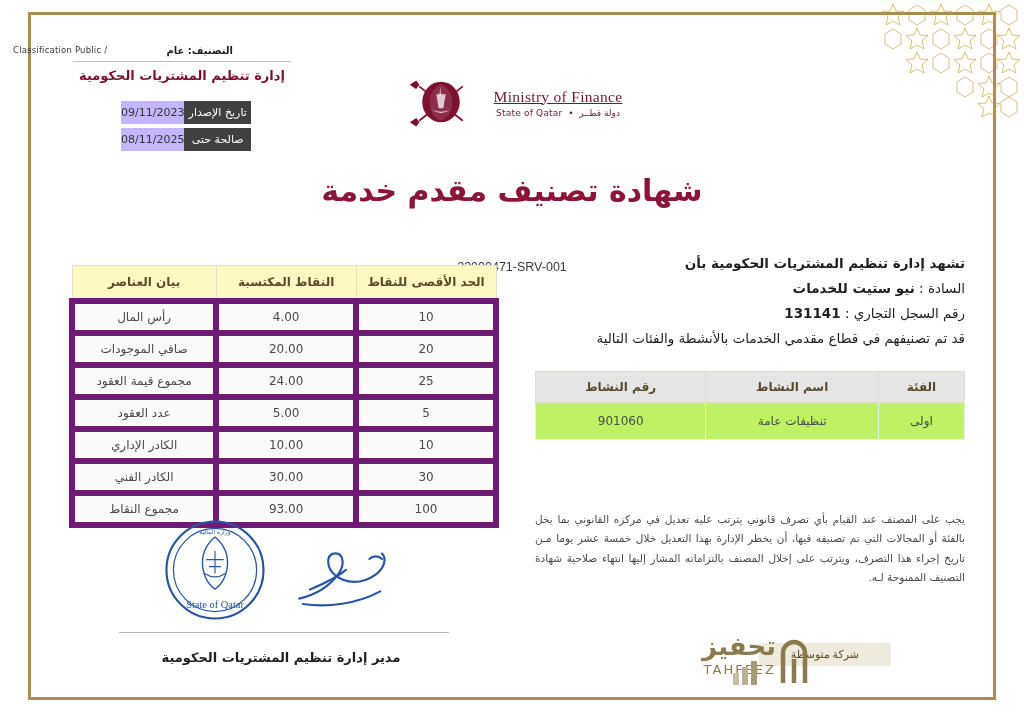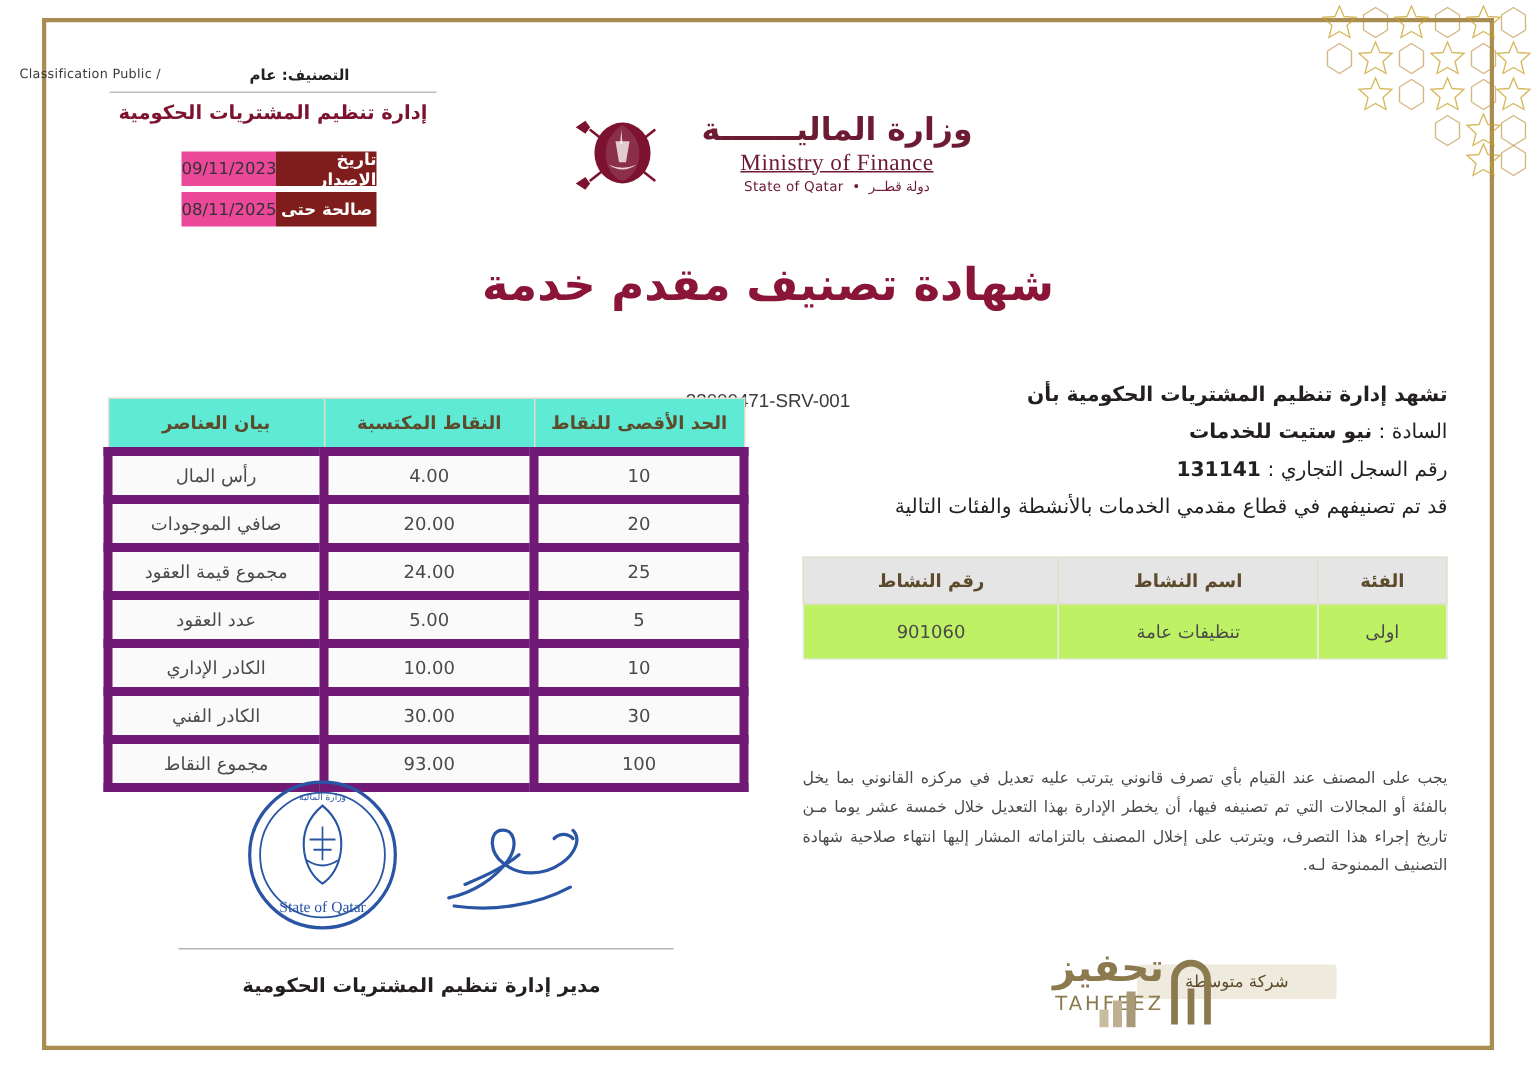--- a/index.html
+++ b/index.html
@@ -90,31 +90,31 @@
     top: 86px;
     width: 130px;
   }
   .date-row {
     display: flex;
     direction: rtl;
     margin-bottom: 4px;
     height: 23px;
   }
   .date-label {
-    background: #7f1d1d;
+    background: #404040;
     color: #ffffff;
     font-size: 11px;
-    font-weight: bold;
+    font-weight: normal;
     width: 84px;
     display: flex;
     align-items: center;
     justify-content: center;
   }
   .date-value {
-    background: #ec4899;
+    background: #c4b5fd;
     color: #333;
     font-size: 11px;
     width: 78px;
     display: flex;
     align-items: center;
     justify-content: center;
     direction: ltr;
   }
 
   
@@ -230,21 +230,21 @@
   .pts-table {
     position: absolute;
     left: 38px;
     top: 250px;
     width: 430px;
     border-collapse: collapse;
     direction: rtl;
     font-size: 12px;
   }
   .pts-table th {
-    background: #5eead4;
+    background: #fef9c3;
     color: #5c4a2a;
     font-weight: bold;
     padding: 9px 6px;
     border: 1px solid #e2dccb;
     text-align: center;
   }
   .pts-table td {
     background: #fafafa;
     color: #4a4a4a;
     padding: 6px 6px;
@@ -328,20 +328,21 @@
   .tahfeez-badge {
     position: absolute;
     right: 70px;
     top: 10px;
     background: #efeade;
     color: #5c4a2a;
     font-size: 11px;
     padding: 5px 32px;
     border-radius: 2px;
     white-space: nowrap;
+    font-family: Liberation Serif, serif;
   }
   .tahfeez-mark {
     position: absolute;
     right: 185px;
     top: 0px;
     width: 140px;
     text-align: left;
     direction: ltr;
   }
   .tahfeez-ar {
@@ -380,21 +381,20 @@
         <div class="date-value">09/11/2023</div>
       </div>
       <div class="date-row">
         <div class="date-label">صالحة حتى</div>
         <div class="date-value">08/11/2025</div>
       </div>
     </div>
 
     <div class="ministry">
       <div class="ministry-text">
-        <div class="ministry-ar">وزارة الماليـــــــة</div>
         <div class="ministry-en">Ministry of Finance</div>
         <div class="ministry-sub">
           <span>دولة قطــر</span>
           &nbsp;•&nbsp;
           <span>State of Qatar</span>
         </div>
       </div>
       <div class="ministry-emblem">
         <svg viewBox="0 0 100 100" width="78" height="78" aria-hidden="true">
           <g fill="none" stroke="#7c1230" stroke-width="2.2">

